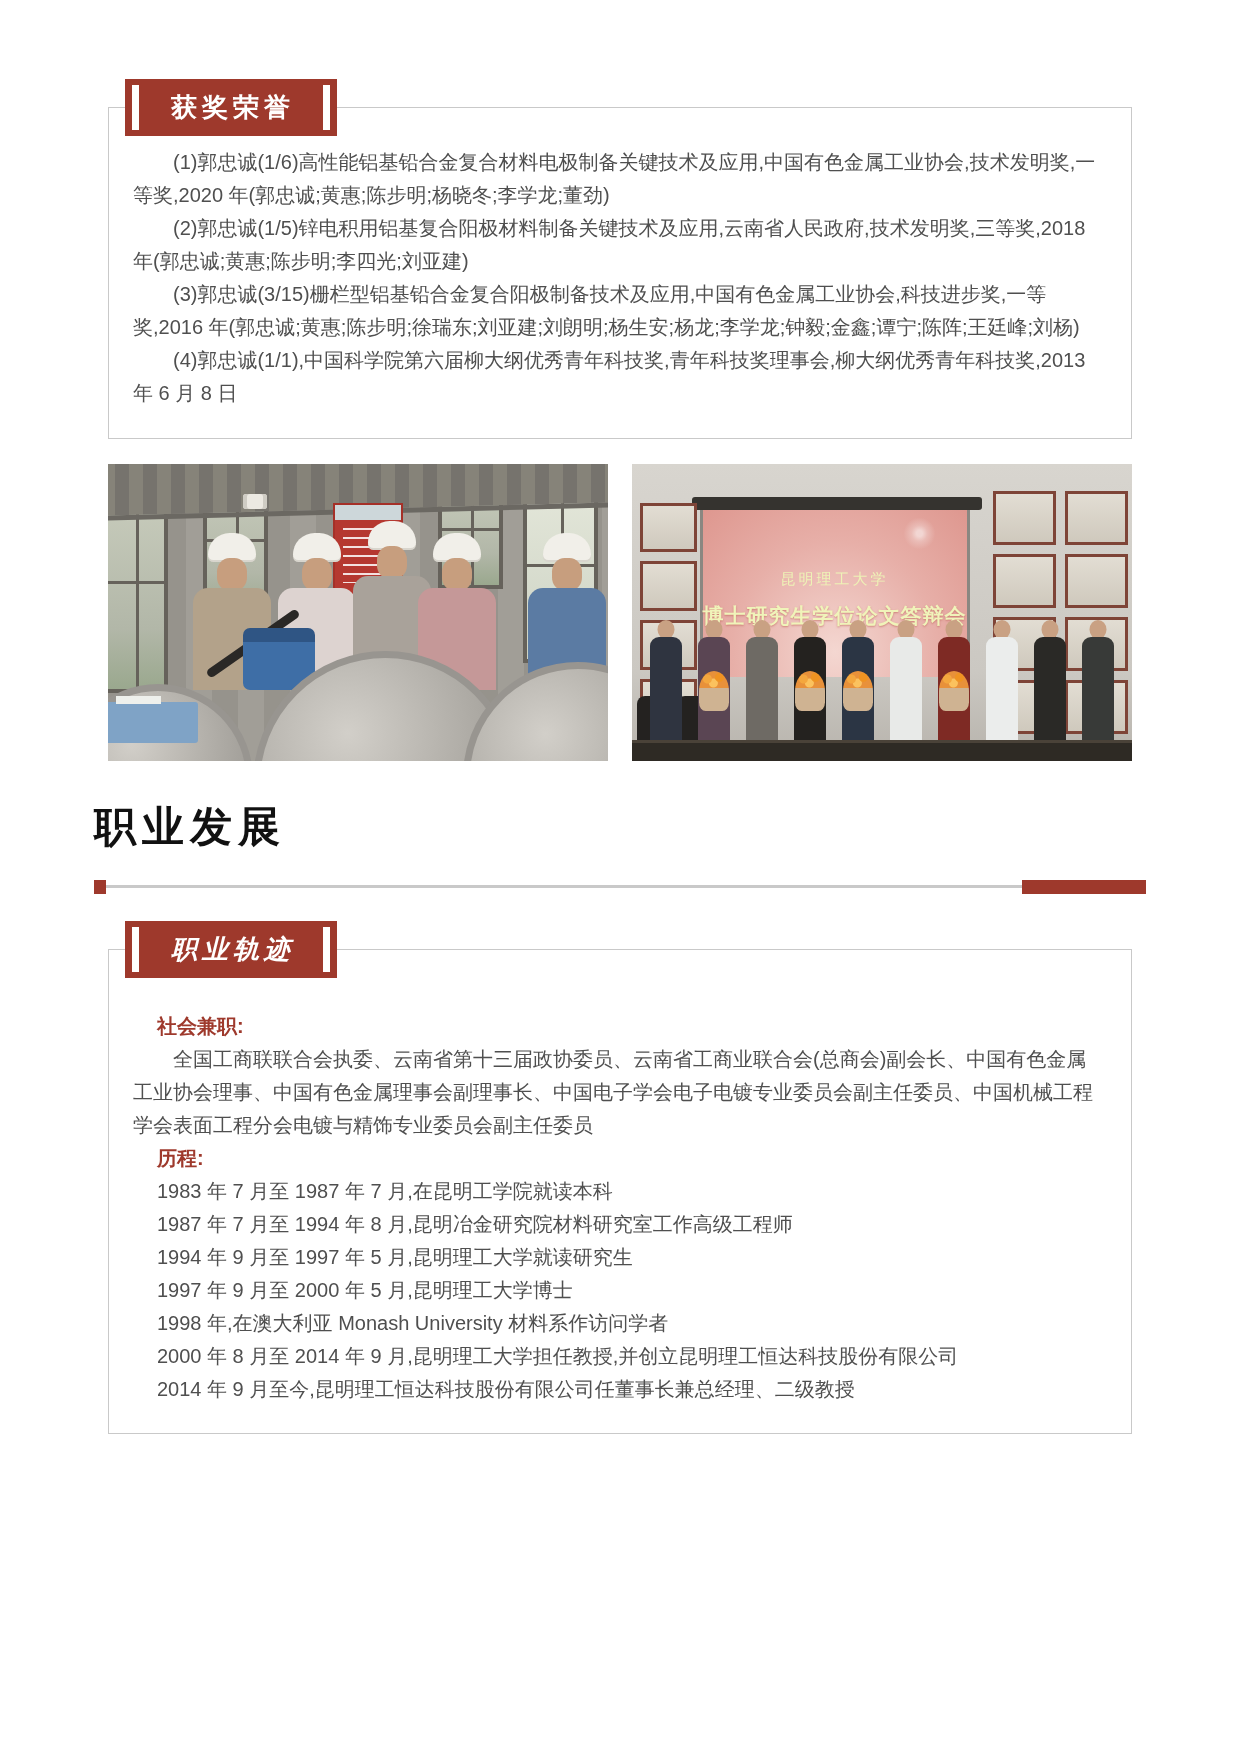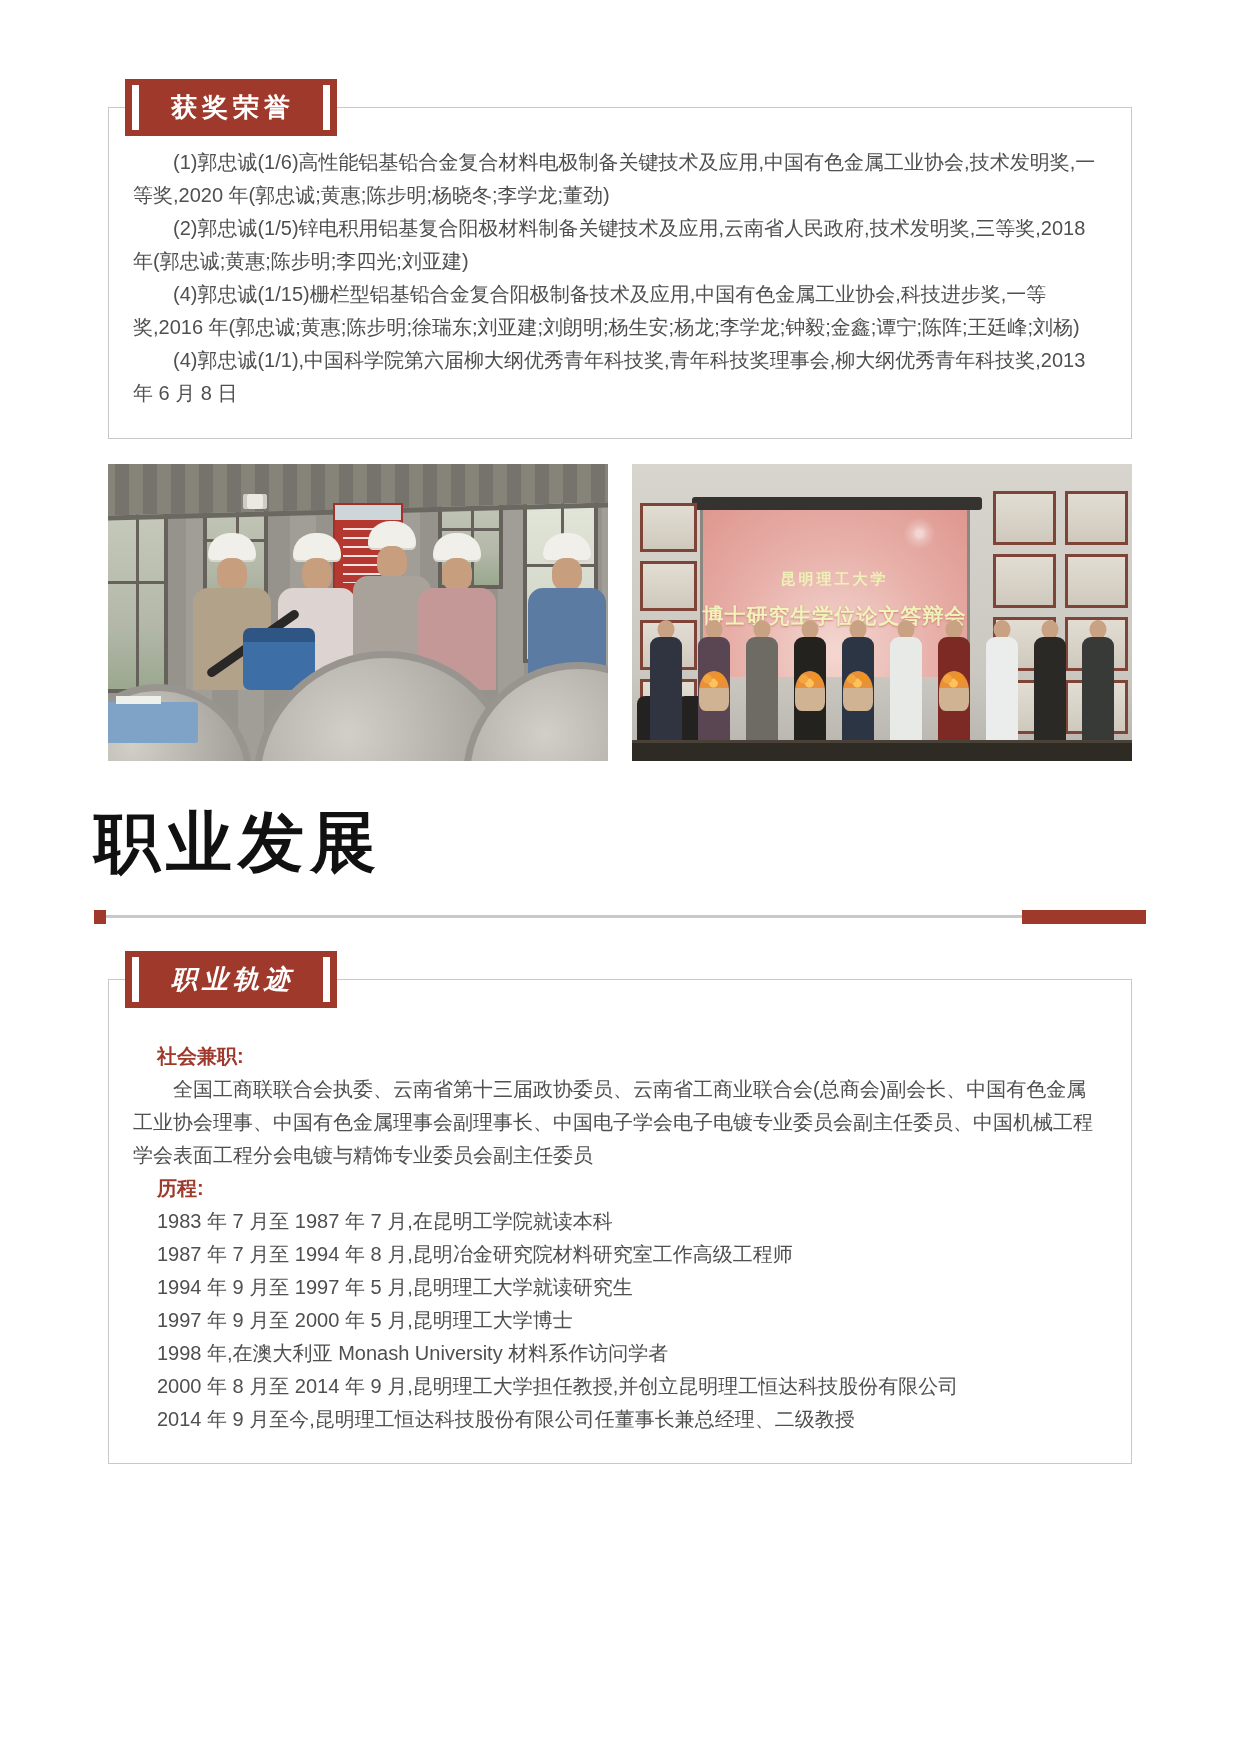--- a/index.html
+++ b/index.html
@@ -75,21 +75,21 @@
 
   
   .pd{ background:linear-gradient(180deg,#d8d5cf 0%,#cbc8c2 70%,#b7b3ac 100%); }
   .rp-case{ position:absolute; left:12%; top:11%; width:58%; height:4.5%; background:#35332f; border-radius:3px; }
   .rp-screen{ position:absolute; left:13.5%; top:15.5%; width:54%; height:56%;
     background:
       radial-gradient(circle at 82% 14%, rgba(255,255,255,.55) 0 3px, rgba(255,255,255,.25) 8px, transparent 16px),
       radial-gradient(ellipse at 50% 85%, #f4d7d1 0%, #e7afa8 55%, #de978f 100%);
     border-left:3px solid #8a8781; border-right:3px solid #8a8781; }
   .rp-t1{ position:absolute; top:36%; left:0; right:0; text-align:center;
-    font-size:15px; font-weight:bold; color:#eef2b6; letter-spacing:3px; }
+    font-size:15px; font-weight:normal; color:#eef2b6; letter-spacing:3px; }
   .rp-t2{ position:absolute; top:55%; left:0; right:0; text-align:center;
     font-size:21px; font-weight:bold; color:#f0f4ba; letter-spacing:1px;
     text-shadow:0 1px 2px rgba(180,80,70,.55); }
   .certs{ position:absolute; display:grid; gap:9px; }
   .cl{ left:1.5%; top:13%; width:11.5%; height:76%; grid-template-rows:repeat(4,1fr); }
   .cr{ right:0.8%; top:9%; width:27%; height:82%; grid-template-columns:1fr 1fr; grid-template-rows:repeat(4,1fr); }
   .cert{ background:linear-gradient(180deg,#e2ddd3,#cfc9bd); border:3px solid #7e4437; }
   .rp-people{ position:absolute; left:2.5%; right:2.5%; bottom:6.5%; height:41%;
     display:flex; justify-content:space-between; z-index:2; }
   .person{ position:relative; width:9%; height:100%; }
@@ -103,42 +103,42 @@
       radial-gradient(circle at 28% 20%, #f4a73e 0 4px, transparent 5px),
       radial-gradient(circle at 68% 16%, #ef9322 0 4px, transparent 5px),
       radial-gradient(circle at 48% 30%, #fbc25e 0 4px, transparent 5px),
       linear-gradient(180deg,#e8913a 0 42%, #cfb392 42%); }
   .chair{ position:absolute; bottom:5%; width:7%; height:17%; background:#242220; border-radius:8px 8px 0 0; }
   .ch1{ left:1%; } .ch2{ left:9%; }
   .rp-table{ position:absolute; left:0; right:0; bottom:0; height:7%; background:#2e2a24;
     border-top:3px solid #4a4238; z-index:4; }
 
   
-  .h-big{ margin:40px 0 0 0; font-size:66px; line-height:1.25; letter-spacing:6px;
+  .h-big{ margin:40px 0 0 0; font-size:42px; line-height:1.25; letter-spacing:6px;
     font-weight:900; color:#111; }
   .divider{ margin-top:26px; height:14px; display:flex; align-items:center; }
   .d-sq{ width:12px; height:14px; background:#9e392c; }
   .d-ln{ flex:1; height:3px; background:#c9c9c9; }
   .d-bar{ width:124px; height:14px; background:#9e392c; }
 
   .sec2 .badge{ margin-top:27px;font-style:italic; }
 </style>
 </head>
 <body>
 
 <div class="page">
 
   <section class="sec1">
     <div class="badge">
       <span>获奖荣誉</span>
     </div>
     <div class="box awards-box">
       <p class="item">(1)郭忠诚(1/6)高性能铝基铅合金复合材料电极制备关键技术及应用,中国有色金属工业协会,技术发明奖,一等奖,2020 年(郭忠诚;黄惠;陈步明;杨晓冬;李学龙;董劲)</p>
       <p class="item">(2)郭忠诚(1/5)锌电积用铝基复合阳极材料制备关键技术及应用,云南省人民政府,技术发明奖,三等奖,2018 年(郭忠诚;黄惠;陈步明;李四光;刘亚建)</p>
-      <p class="item">(4)郭忠诚(1/15)栅栏型铝基铅合金复合阳极制备技术及应用,中国有色金属工业协会,科技进步奖,一等奖,2016 年(郭忠诚;黄惠;陈步明;徐瑞东;刘亚建;刘朗明;杨生安;杨龙;李学龙;钟毅;金鑫;谭宁;陈阵;王廷峰;刘杨)</p>
+      <p class="item">(3)郭忠诚(3/15)栅栏型铝基铅合金复合阳极制备技术及应用,中国有色金属工业协会,科技进步奖,一等奖,2016 年(郭忠诚;黄惠;陈步明;徐瑞东;刘亚建;刘朗明;杨生安;杨龙;李学龙;钟毅;金鑫;谭宁;陈阵;王廷峰;刘杨)</p>
       <p class="item">(4)郭忠诚(1/1),中国科学院第六届柳大纲优秀青年科技奖,青年科技奖理事会,柳大纲优秀青年科技奖,2013 年 6 月 8 日</p>
     </div>
   </section>
 
   <div class="photos">
 
     <div class="photo pf">
       <div class="win w1"></div>
       <div class="win w2"></div>
       <div class="win w3"></div>

